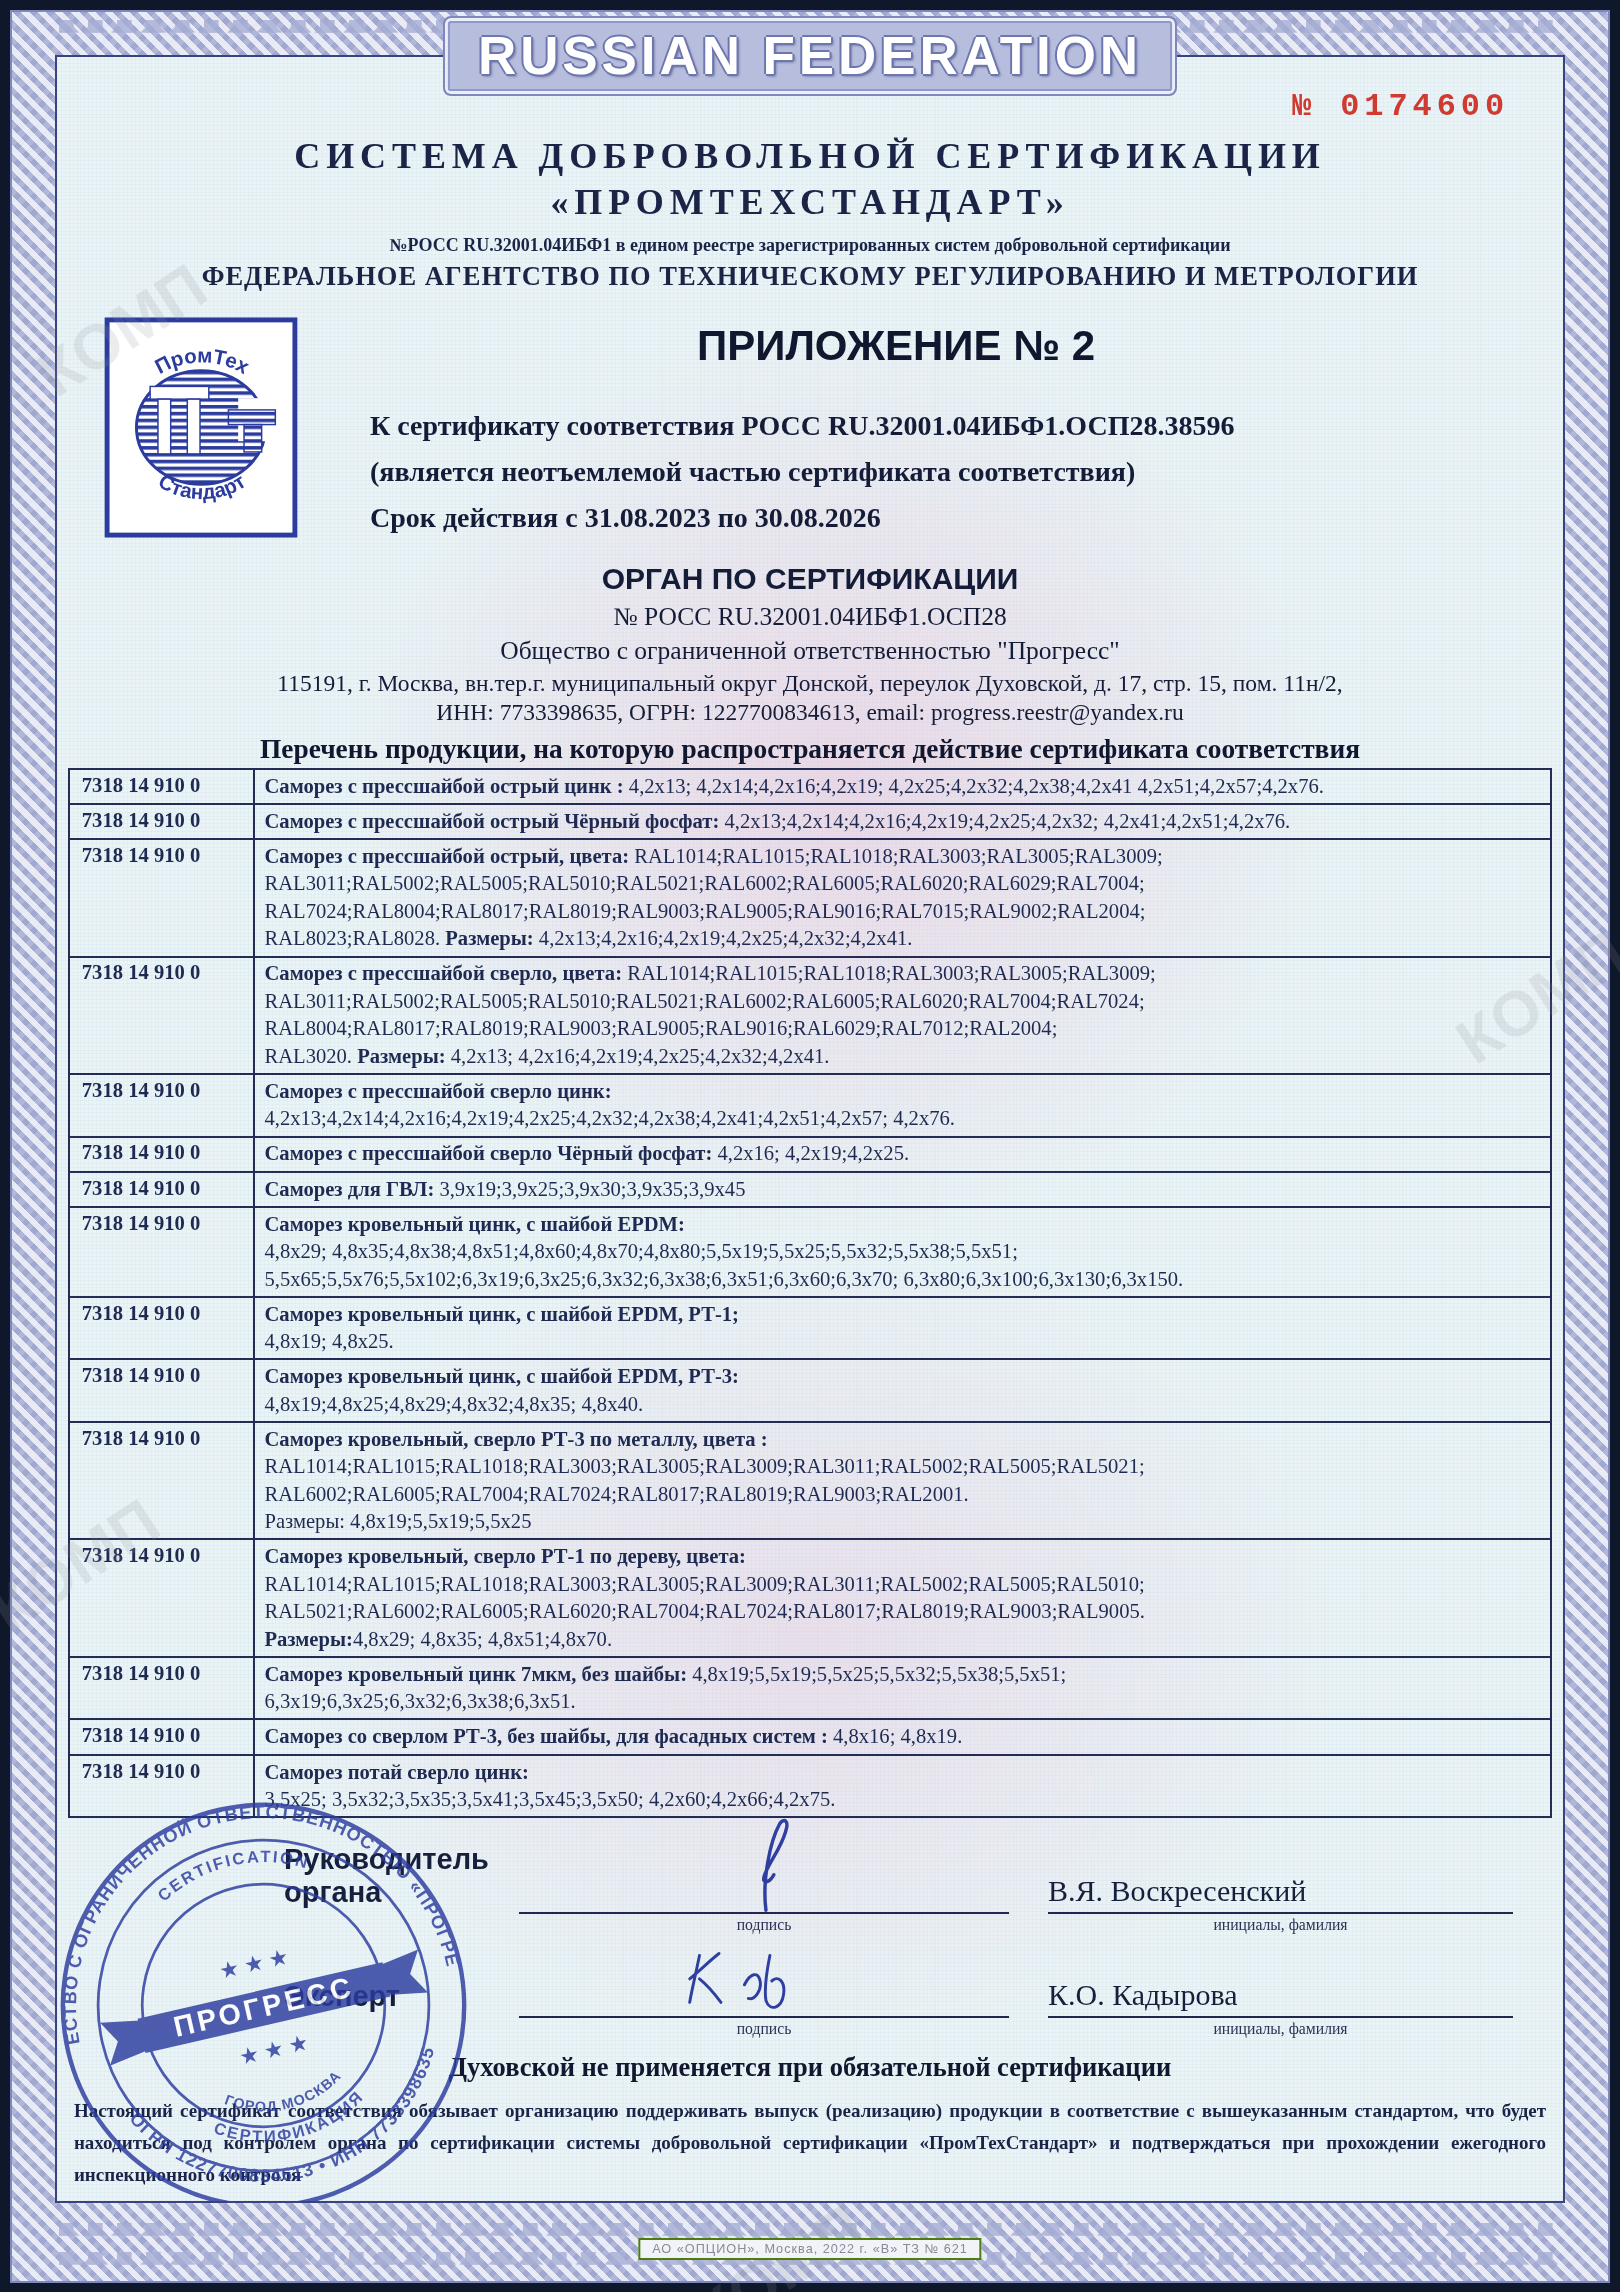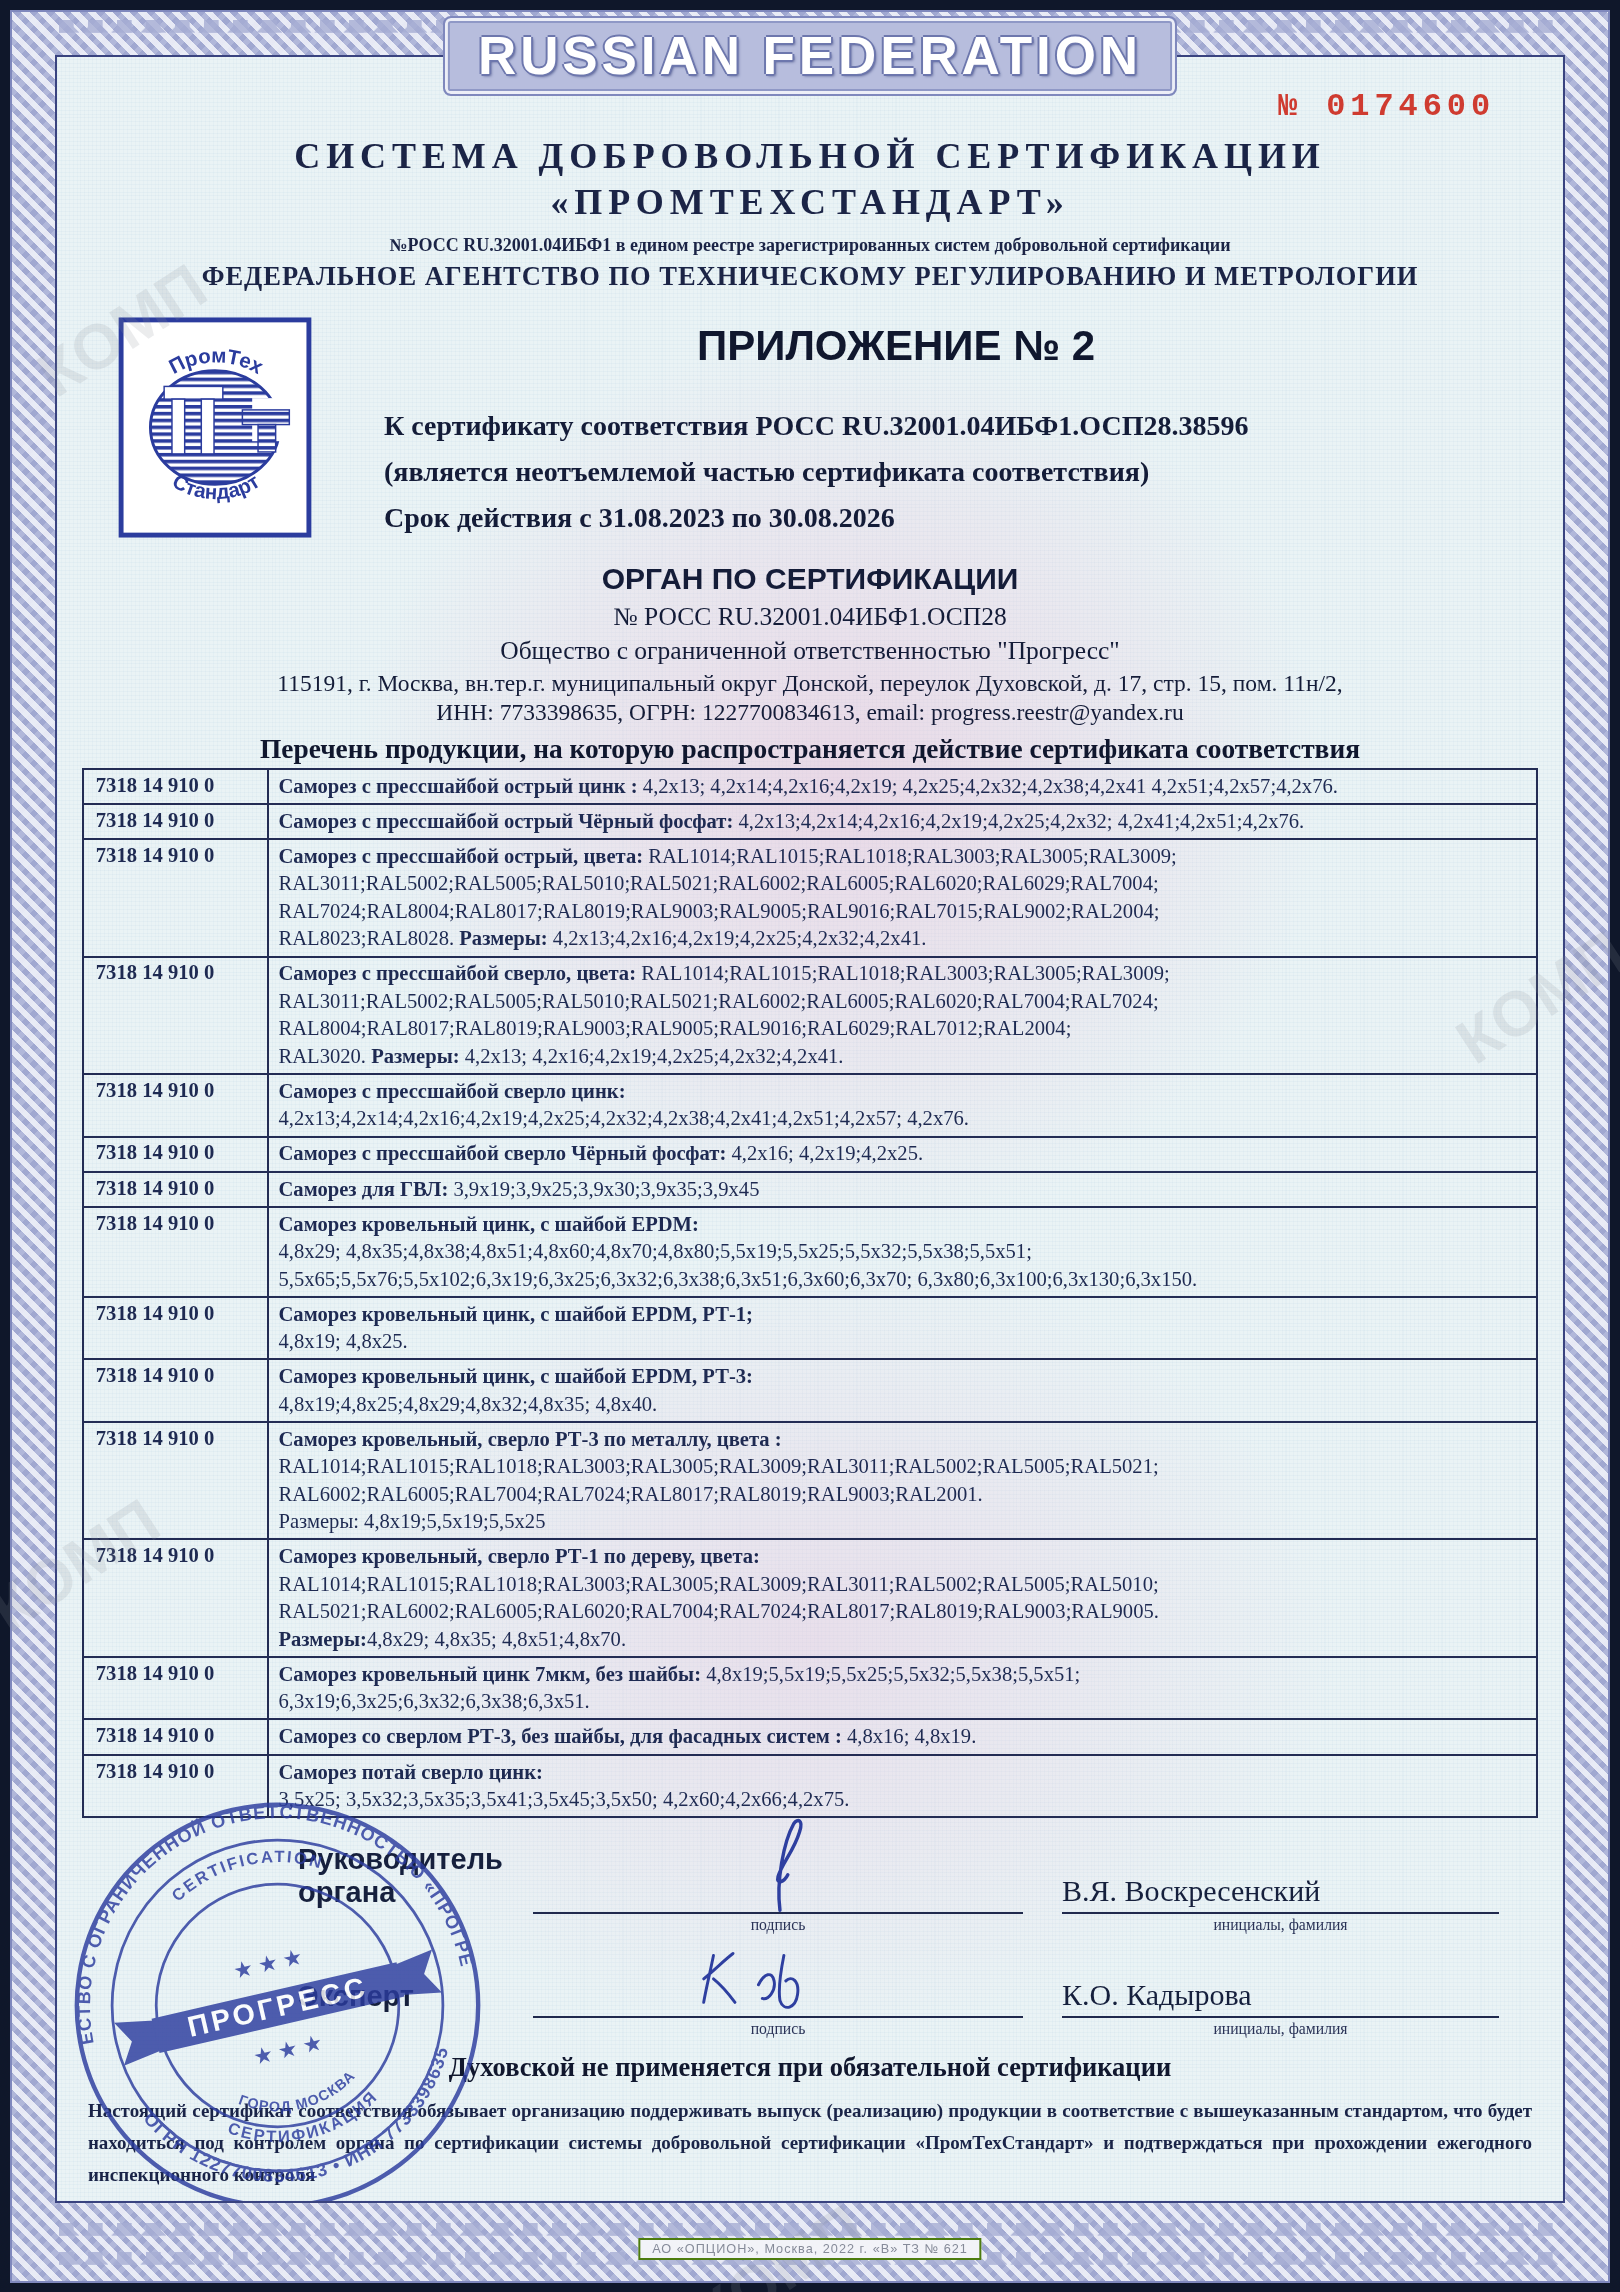--- a/index.html
+++ b/index.html
@@ -24,21 +24,21 @@
   .zz.top{top:19.6px;} .zz.b1{bottom:45px;} .zz.b2{bottom:15.7px;}
   .watermark{position:absolute;font-family:"Liberation Sans",sans-serif;font-weight:bold;
       color:#8d929c;opacity:.17;font-size:63px;transform:rotate(-33deg);pointer-events:none;z-index:6;}
   
   .banner{position:absolute;top:15.7px;left:50%;transform:translateX(-50%);z-index:7;
       background:#b7bddd;border:2.9px solid #7f88bd;border-radius:7.8px;
       box-shadow:inset 0 0 0 2.9px #eceef7,inset 0 0 0 4.9px #8f98c6;padding:7.8px 33px;}
   .banner span{font-family:"Liberation Sans",sans-serif;font-weight:bold;font-size:53px;letter-spacing:3.9px;
       color:#ffffff;text-shadow:-2px 0 #6d77ad,2px 0 #6d77ad,0 -2px #6d77ad,0 2px #6d77ad,2px 2px 2.9px #555e92;}
   
-  .content{position:relative;z-index:2;padding:0 25px;}
+  .content{position:relative;z-index:2;padding:0 11px;}
   .cert-no{margin:31px 43px 0 0;text-align:right;font-family:"Liberation Mono","DejaVu Sans Mono",monospace;
       font-size:32px;font-weight:bold;letter-spacing:4.9px;color:#cf3b30;}
   .sys-title{margin:9.8px 0 0;text-align:center;font-size:36px;font-weight:bold;letter-spacing:5.9px;color:#1b2446;}
   .sys-title.l2{margin-top:3.9px;}
   .registry{margin-top:12.7px;text-align:center;font-size:18px;font-weight:bold;color:#1b2446;font-family:Liberation Serif, serif;}
   .agency{margin-top:4.9px;text-align:center;font-size:26.5px;font-weight:bold;letter-spacing:1px;color:#1b2446;}
   
   .appendix{display:flex;margin-top:23.5px;}
   .logo-box{flex:0 0 196px;margin-left:35px;}
   .appendix-right{flex:1;padding-right:59px;}

